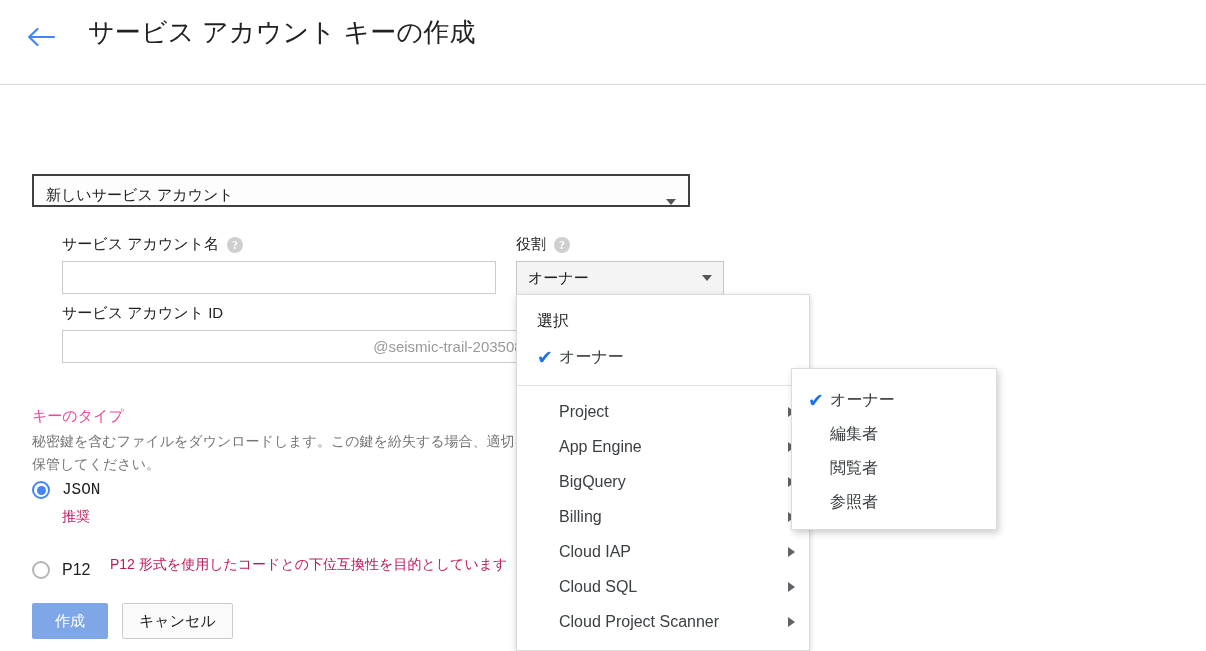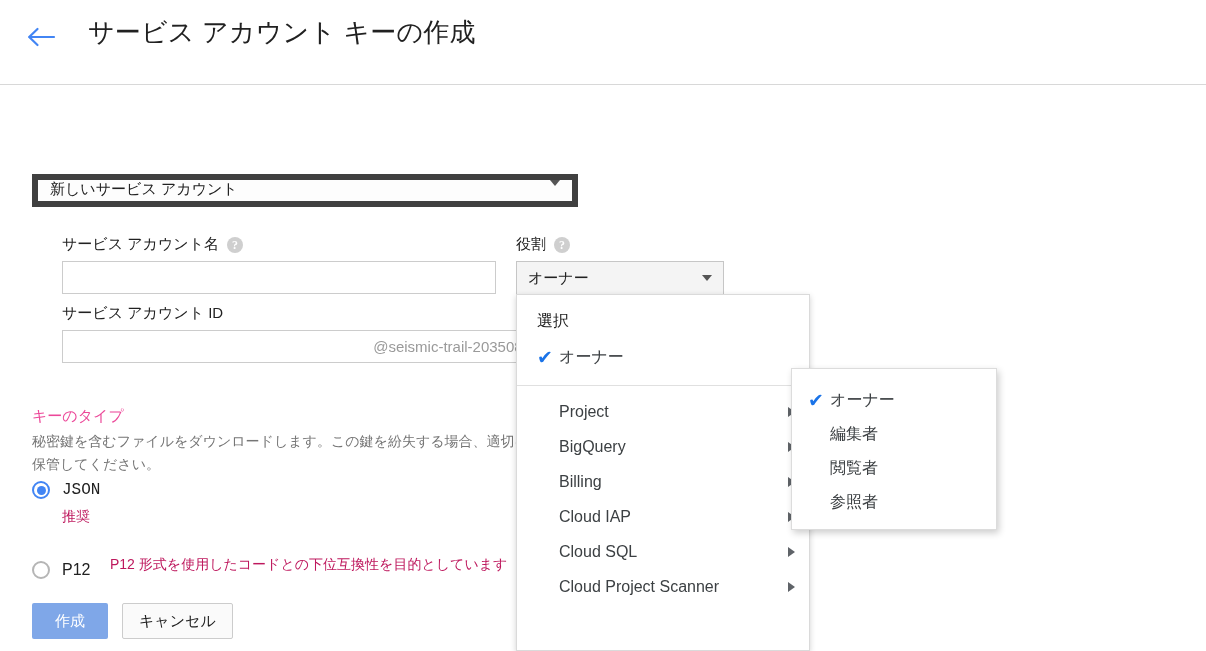--- a/index.html
+++ b/index.html
@@ -69,29 +69,29 @@
   #sa-label {
     position: absolute;
     left: 48px;
     top: 60px;
     margin-top: 44px;
   }
   #sa-select {
     position: absolute;
     left: 32px;
     top: 89px;
-    width: 546px;
+    width: 658px;
     height: 33px;
-    border: 6px solid #404040;
+    border: 2px solid #404040;
     background: #fdfdfd;
     box-sizing: border-box;
     font-size: 15px;
     color: #212121;
     display: flex;
-    align-items: flex-start;
+    align-items: flex-end;
     padding: 0 12px;
     cursor: pointer;
   }
   #sa-select .sel-value { flex: 1; white-space: nowrap; }
   .tri-down {
     width: 0; height: 0;
     border-left: 5px solid transparent;
     border-right: 5px solid transparent;
     border-top: 6px solid #555;
   }
@@ -418,20 +418,25 @@
 
   <div class="menu-divider"></div>
 
   <div class="menu-item">
     <span class="check-spacer"></span>
     <span class="label">Project</span>
     <span class="tri-right"></span>
   </div>
   <div class="menu-item">
     <span class="check-spacer"></span>
+    <span class="label">App Engine</span>
+    <span class="tri-right"></span>
+  </div>
+  <div class="menu-item">
+    <span class="check-spacer"></span>
     <span class="label">BigQuery</span>
     <span class="tri-right"></span>
   </div>
   <div class="menu-item">
     <span class="check-spacer"></span>
     <span class="label">Billing</span>
     <span class="tri-right"></span>
   </div>
   <div class="menu-item">
     <span class="check-spacer"></span>

